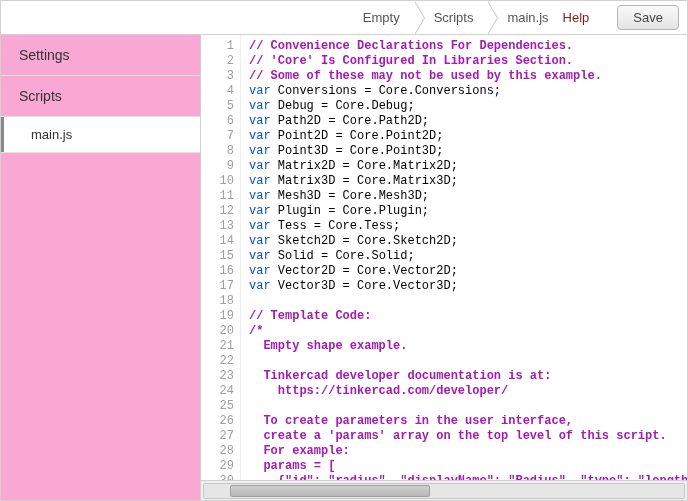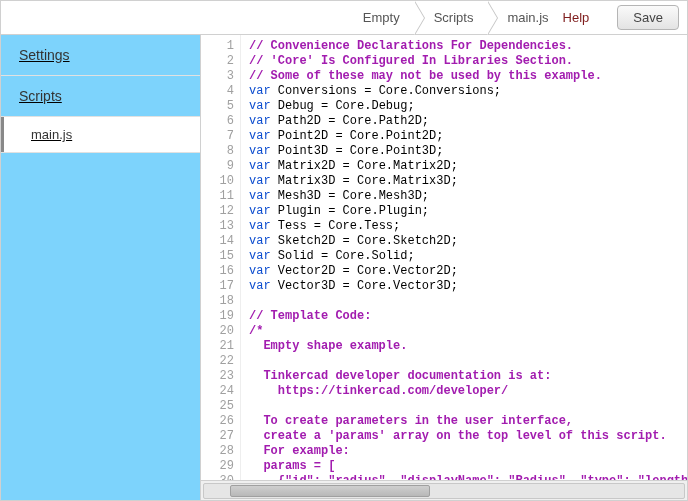--- a/index.html
+++ b/index.html
@@ -15,21 +15,21 @@
   }
   .crumb::before {
     content: ""; position: absolute; right: -11px; top: 0; width: 0; height: 0;
     border-top: 17px solid transparent; border-bottom: 17px solid transparent; border-left: 10px solid #c5c5c5;
   }
   .crumb:last-child::after, .crumb:last-child::before { display: none; }
   .actions { display: flex; align-items: center; gap: 6px; padding-right: 8px; }
   .help-link { color: #7f1d1d; font-size: 13px; cursor: pointer; margin-right: 22px; }
   .btn { background: linear-gradient(#fafafa, #e3e3e3); border: 1px solid #b5b5b5; border-radius: 4px; padding: 4px 15px; font-size: 13px; color: #444; cursor: pointer; }
   .body { flex: 1; display: flex; overflow: hidden; }
-  .sidebar { width: 200px; border-right: 1px solid #d0d0d0; background: #7dd3fc; text-decoration: underline; }
+  .sidebar { width: 200px; border-right: 1px solid #d0d0d0; background: #f9a8d4; }
   .side-item { padding: 12px 18px; font-size: 14px; color: #333; border-bottom: 1px solid #e1e1e1; cursor: pointer; }
   .side-sub { padding: 10px 18px 10px 30px; font-size: 13px; color: #333; border-bottom: 1px solid #e1e1e1; background: #fff; position: relative; cursor: pointer; }
   .side-sub.sel { background: #fff; }
   .side-sub.sel::before { content: ""; position: absolute; left: 0; top: 0; bottom: 0; width: 3px; background: #888; }
   .editor { flex: 1; display: flex; flex-direction: column; background: #fff; overflow: hidden; }
   .code-area { flex: 1; display: flex; font-family: "Courier New", monospace; font-size: 12px; line-height: 15px; overflow: hidden; }
   .gutter { width: 40px; text-align: right; padding: 4px 6px 4px 0; color: #a0a0a0; background: #fff; border-right: 1px solid #eee; white-space: pre; }
   .gutter div { height: 15px; }
   .code { flex: 1; padding: 4px 0 4px 8px; white-space: pre; overflow: hidden; }
   .code div { height: 15px; }

